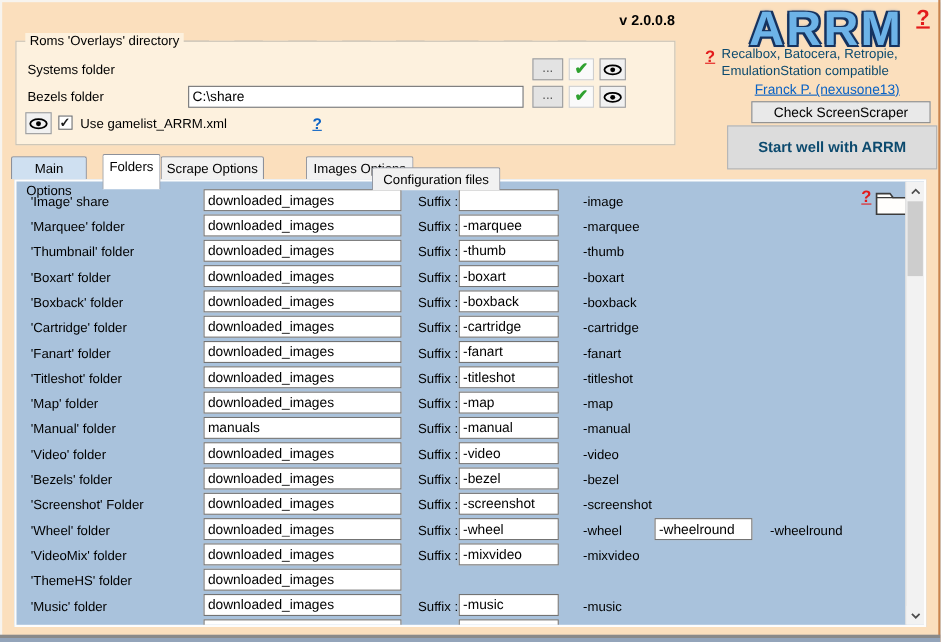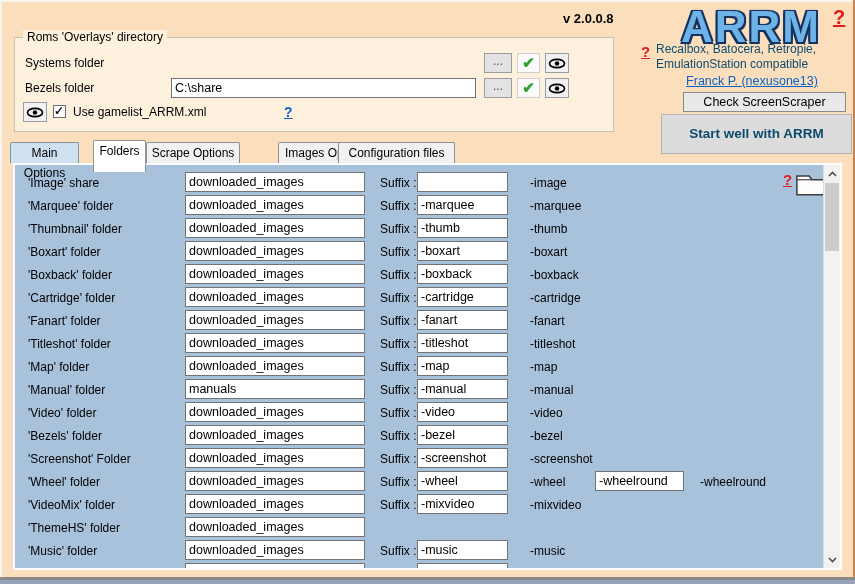--- a/index.html
+++ b/index.html
@@ -232,21 +232,21 @@
   </div>
 
   <span class="gb-help">?</span>
 </div>
 
 <div id="tabstrip">
     <span class="tab first" style="left: 10px; width: 69px;">Main Options</span>
     <span class="tab selected" style="left: 93px; width: 53px;">Folders</span>
     <span class="tab" style="left: 146px; width: 94px;">Scrape Options</span>
     <span class="tab" style="left: 240px; width: 98px; margin-left: 38px;">Images Options</span>
-    <span class="tab" style="left: 338px; width: 117px;">Configuration files</span>
+    <span class="tab" style="left: 338px; width: 117px; margin-top: 10px;">Configuration files</span>
   </div>
 
 <div class="tab-page">
   <span class="page-help">?</span>
   <span class="folder-icon">
     <svg viewBox="0 0 34 28" width="32" height="27">
         <path d="M2 26 V6 h13 l3 4 h14 v16 z" fill="#fffefc" stroke="#3c3c3c" stroke-width="1.6"></path>
         <path d="M2 10 h16" stroke="#3c3c3c" stroke-width="1.2" fill="none"></path>
       </svg>
   </span>

